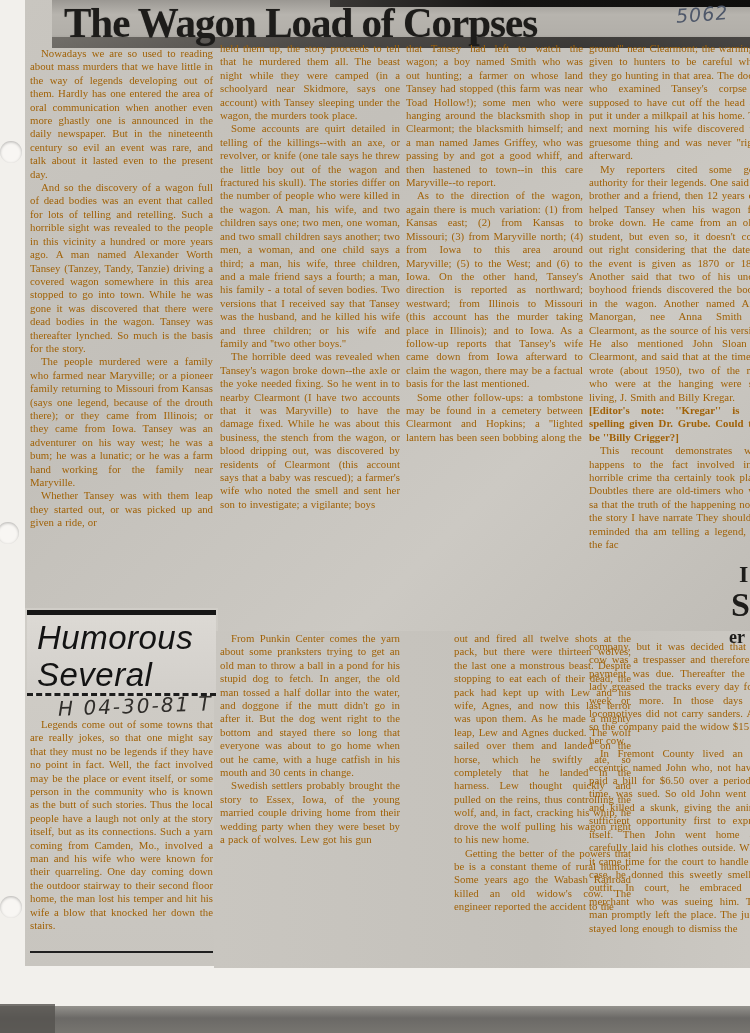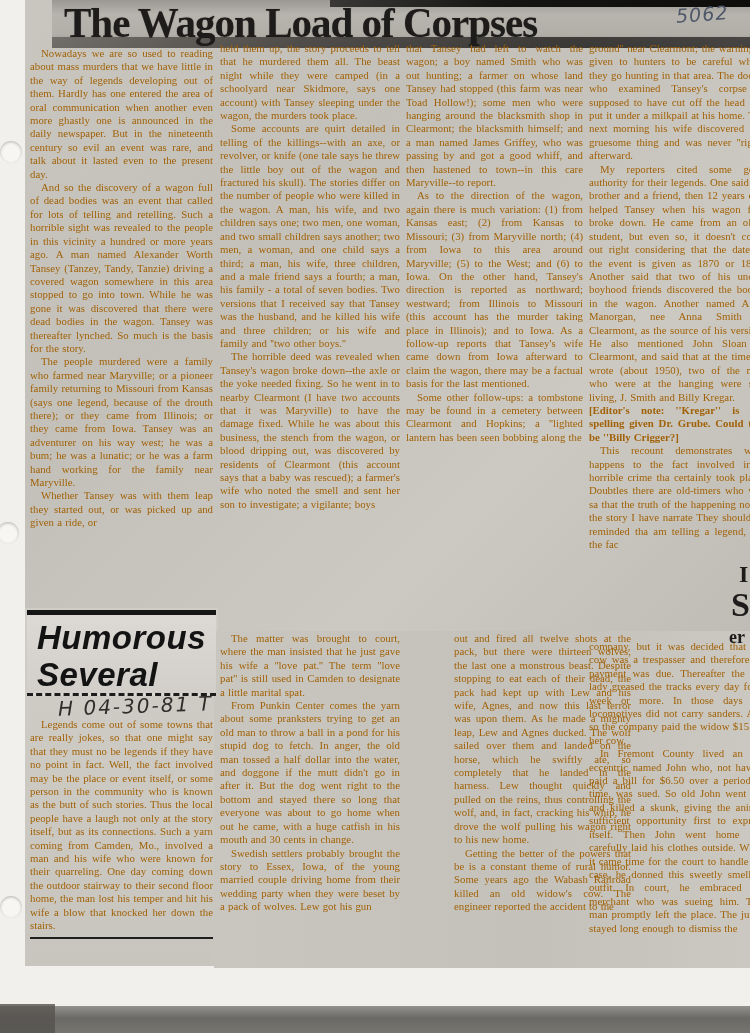--- a/index.html
+++ b/index.html
@@ -62,31 +62,31 @@
   
   #hl-box {
     left:27px; top:610px; width:189px; height:86px;
     background:linear-gradient(180deg,#dcd9d4,#d2cfca);
     border-top:5px solid #161616;
     border-bottom:3px dashed #1c1c1c;
     padding:4px 0 2px 10px; box-sizing:border-box;
   }
   .hl-line {
     font-family:"Liberation Sans", sans-serif;
-    font-style:italic; font-weight:bold;
+    font-style:italic; font-weight:normal;
     font-size:33px; line-height:37px; color:#131313;
     letter-spacing:0.5px;
   }
   #handwritten-code {
     left:58px; top:694px; font-size:20px; color:#2f2d2a;
     font-family:"DejaVu Sans", sans-serif; font-style:italic;
     letter-spacing:2px; transform:rotate(-2deg);
   }
 
-  #a2c1 { border-bottom:2.5px solid #1f1f1f; padding-bottom:4px; }
+  #a2c1 { border-bottom:2.5px solid #1f1f1f; padding-bottom:18px; }
 
   
   .hole {
     position:absolute; width:22px; height:22px; border-radius:50%;
     background:#f8f6f3; box-shadow:inset 0 1px 3px rgba(0,0,0,.28);
   }
   #hole-1 { left:0px;  top:141px; }
   #hole-2 { left:-3px; top:522px; }
   #hole-3 { left:0px;  top:896px; }
 
@@ -142,21 +142,20 @@
   <div class="abs" id="hl-box">
     <div class="hl-line">Humorous</div>
     <div class="hl-line">Several</div>
   </div>
   <div class="abs" id="handwritten-code">H 04-30-81 T</div>
 
   <div class="col" id="a2c1" style="left:30px;  top:718px; width:183px;">
       <p class="ind">Legends come out of some towns that are really jokes, so that one might say that they must no be legends if they have no point in fact. Well, the fact involved may be the place or event itself, or some person in the community who is known as the butt of such stories. Thus the local people have a laugh not only at the story itself, but as its connections. Such a yarn coming from Camden, Mo., involved a man and his wife who were known for their quarreling. One day coming down the outdoor stairway to their second floor home, the man lost his temper and hit his wife a blow that knocked her down the stairs.</p>
     </div>
   <div class="col" style="left:220px; top:632px; width:180px;">
-      <p class="ind">The matter was brought to court, where the man insisted that he just gave his wife a ''love pat.'' The term ''love pat'' is still used in Camden to designate a little marital spat.</p>
       <p class="ind">From Punkin Center comes the yarn about some pranksters trying to get an old man to throw a ball in a pond for his stupid dog to fetch. In anger, the old man tossed a half dollar into the water, and doggone if the mutt didn't go in after it. But the dog went right to the bottom and stayed there so long that everyone was about to go home when out he came, with a huge catfish in his mouth and 30 cents in change.</p>
       <p class="ind">Swedish settlers probably brought the story to Essex, Iowa, of the young married couple driving home from their wedding party when they were beset by a pack of wolves. Lew got his gun</p>
     </div>
   <div class="col" style="left:406px; top:632px; width:177px;margin-left:48px;">
       <p>out and fired all twelve shots at the pack, but there were thirteen wolves, the last one a monstrous beast. Despite stopping to eat each of their dead, the pack had kept up with Lew and his wife, Agnes, and now this last terror was upon them. As he made a mighty leap, Lew and Agnes ducked. The wolf sailed over them and landed on the horse, which he swiftly ate, so completely that he landed in the harness. Lew thought quickly and pulled on the reins, thus controlling the wolf, and, in fact, cracking his whip, he drove the wolf pulling his wagon right to his new home.</p>
       <p class="ind">Getting the better of the powers that be is a constant theme of rural humor. Some years ago the Wabash Railroad killed an old widow's cow. The engineer reported the accident to the</p>
     </div>
   <div class="col" style="left:589px; top:640px; width:176px;">
       <p>company, but it was decided that the cow was a trespasser and therefore no payment was due. Thereafter the old lady greased the tracks every day for a week or more. In those days the locomotives did not carry sanders. And so the company paid the widow $15 for her cow.</p>
       <p class="ind">In Fremont County lived an old eccentric named John who, not having paid a bill for $6.50 over a period of time, was sued. So old John went out and killed a skunk, giving the animal sufficient opportunity first to express itself. Then John went home and carefully laid his clothes outside. When it came time for the court to handle his case, he donned this sweetly smelling outfit. In court, he embraced the merchant who was sueing him. This man promptly left the place. The judge stayed long enough to dismiss the</p>

